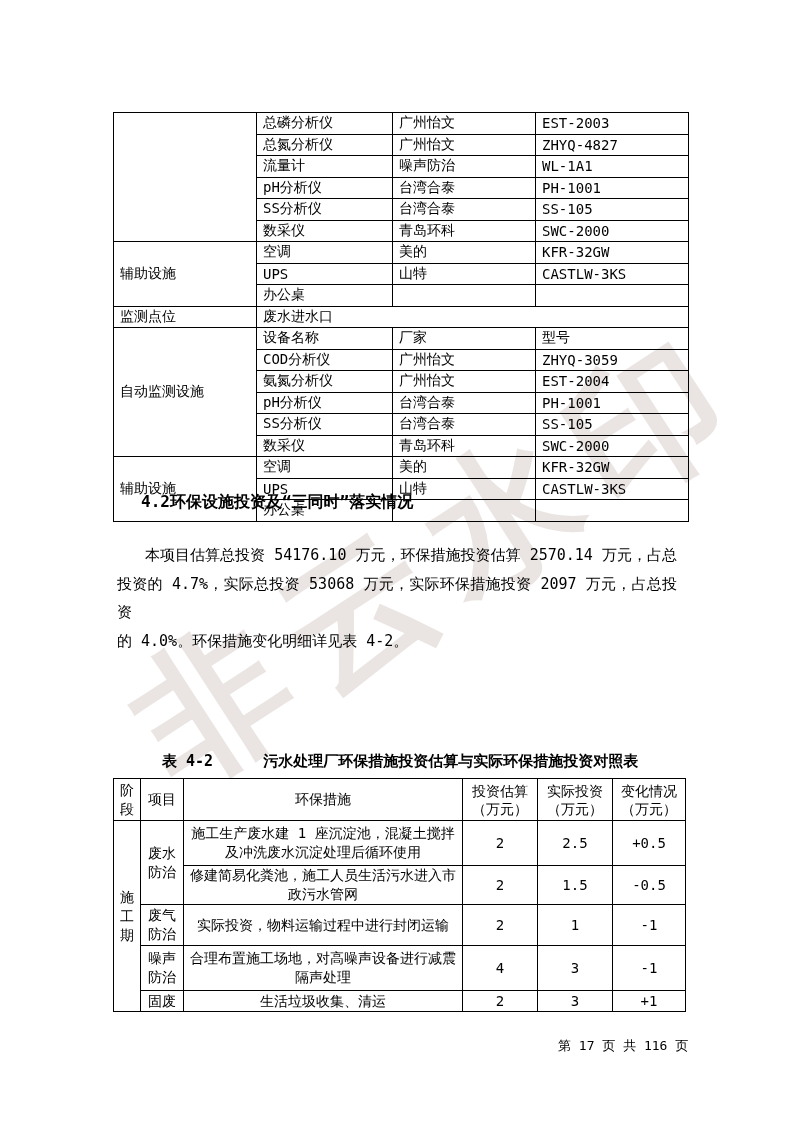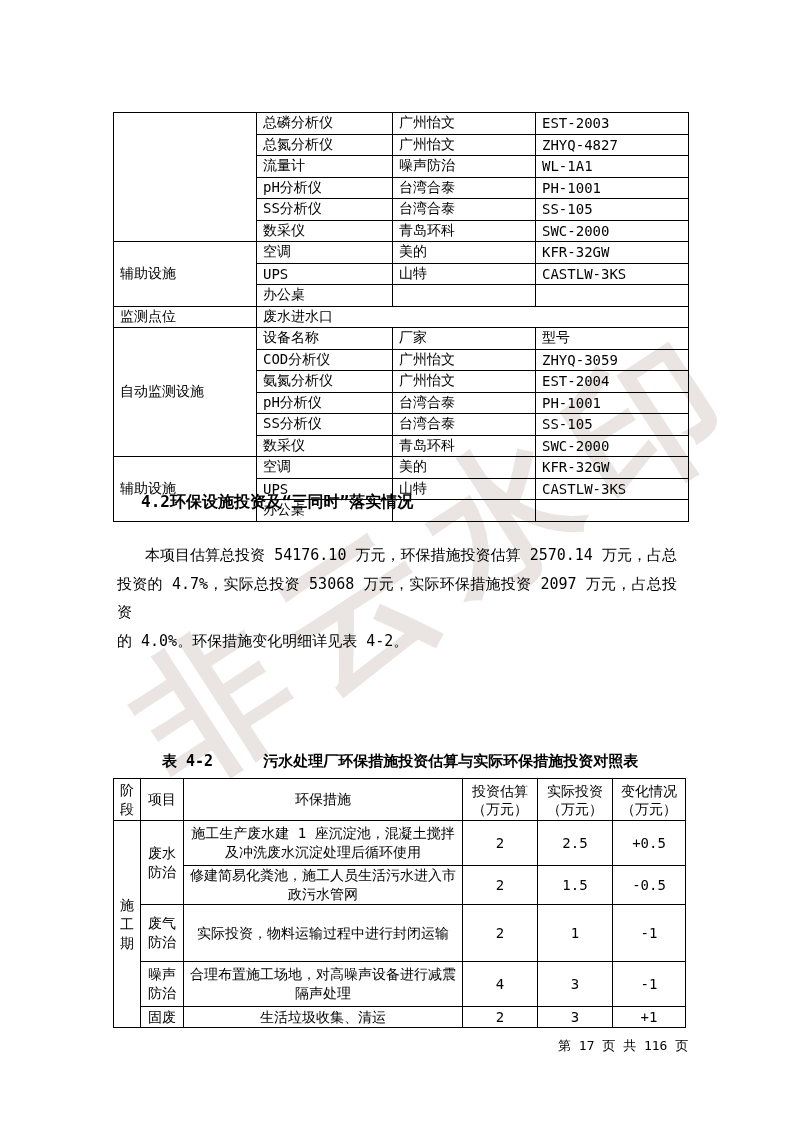--- a/index.html
+++ b/index.html
@@ -203,21 +203,21 @@
         <td>2</td>
         <td>2.5</td>
         <td>+0.5</td>
       </tr>
       <tr style="height:37px">
         <td class="measure">修建简易化粪池，施工人员生活污水进入市政污水管网</td>
         <td>2</td>
         <td>1.5</td>
         <td>-0.5</td>
       </tr>
-      <tr style="height:57px">
+      <tr style="height:41px">
         <td class="item">废气防治</td>
         <td class="measure">实际投资，物料运输过程中进行封闭运输</td>
         <td>2</td>
         <td>1</td>
         <td>-1</td>
       </tr>
       <tr style="height:45px">
         <td class="item">噪声防治</td>
         <td class="measure">合理布置施工场地，对高噪声设备进行减震隔声处理</td>
         <td>4</td>

